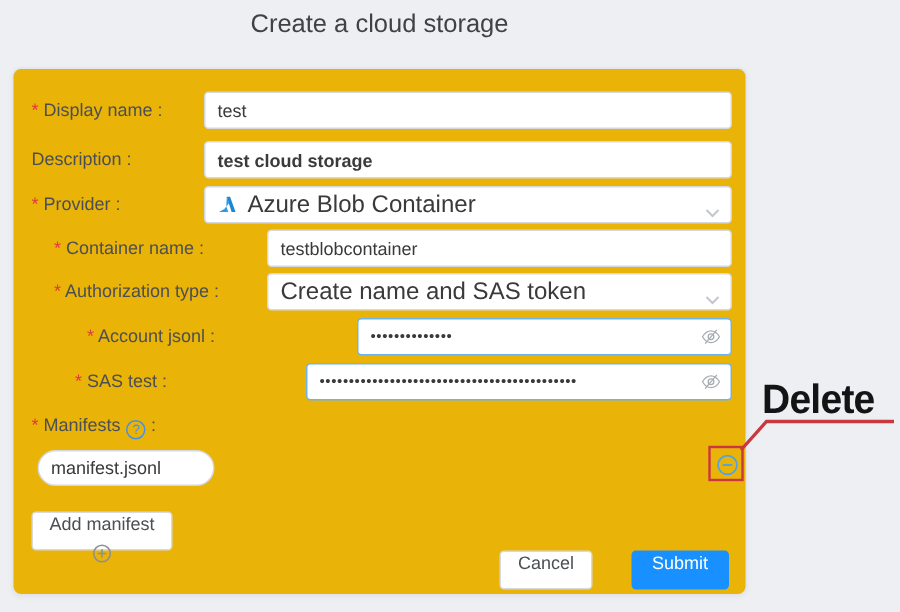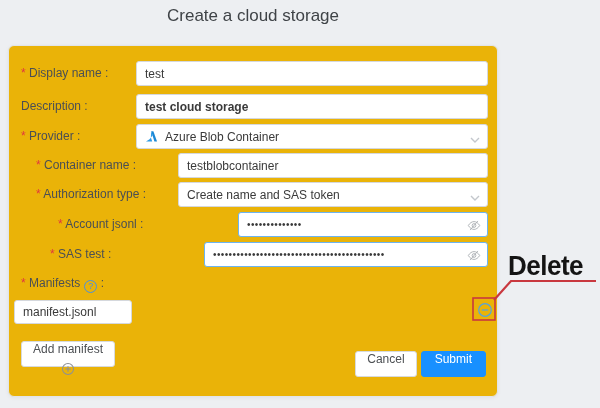--- a/index.html
+++ b/index.html
@@ -27,42 +27,42 @@
   .inp{
     position:absolute;height:25px;box-sizing:border-box;
     border:1px solid #d5d8dd;border-radius:3px;background:#fff;
     font-size:12px;color:#3a3a3a;padding:0 8px;outline:none;
     font-family:"Liberation Sans", sans-serif;
   }
   .sel{
     position:absolute;height:25px;box-sizing:border-box;
     border:1px solid #d5d8dd;border-radius:3px;background:#fff;
     display:flex;align-items:center;padding:0 24px 0 8px;cursor:default;
-    font-size:12px;color:#3a3a3a;
+    font-size:16px;color:#3a3a3a;
   }
   .sel .chev{position:absolute;right:7px;top:8px;}
   .pwd{position:absolute;height:25px;}
   .pwd .inp{left:0;top:0;width:100%;border-color:#6cb4f1;
     font-size:10px;letter-spacing:.4px;padding-right:26px;}
   .pwd .eye{position:absolute;right:7px;top:6px;cursor:pointer;}
   .help{
     display:inline-flex;align-items:center;justify-content:center;
     width:13px;height:13px;border:1px solid #4a90e2;border-radius:50%;
     font-size:9px;color:#4a90e2;vertical-align:-2px;margin-left:4px;cursor:pointer;
     line-height:1;box-sizing:border-box;
   }
   .help::after{content:"?";}
   .minus-btn{position:absolute;left:468px;top:256px;width:16px;height:16px;cursor:pointer;}
   .btn{
     box-sizing:border-box;height:26px;border-radius:3px;border:1px solid #d7dadd;
     background:#fff;color:#4c4f53;font-size:12px;padding:0 11px;cursor:pointer;
     font-family:"Liberation Sans", sans-serif;display:inline-flex;align-items:center;gap:6px;flex-direction:column;
   }
   .add-btn{position:absolute;left:12px;top:295px;}
-  .footer{position:absolute;right:11px;top:305px;display:flex;gap:4px;}
+  .footer{position:absolute;right:11px;top:321px;display:flex;gap:26px;}
   .btn.primary{background:#1890ff;border-color:#1890ff;color:#fff;padding:0 13px;}
   .overlay{position:absolute;left:0;top:0;width:600px;height:408px;pointer-events:none;z-index:5;}
   .delete-label{
     position:absolute;left:508px;top:250px;z-index:6;pointer-events:none;
     font-size:26px;font-weight:700;color:#141414;letter-spacing:-.5px;
     transform:scaleY(1.05);transform-origin:top left;
   }
 </style>
 </head>
 <body>
@@ -127,21 +127,21 @@
           <circle cx="8" cy="8" r="2.3" fill="none" stroke="#a9adb2" stroke-width="1.1"></circle>
           <line x1="3.2" y1="13.6" x2="12.8" y2="2.4" stroke="#a9adb2" stroke-width="1.1"></line>
         </svg>
     </span>
   </div>
 
   <div class="lbl req mf-lbl" style="left:12px;top:225px">
     <span class="txt">Manifests</span><span class="help"></span><span class="colon"></span>
   </div>
 
-  <input class="inp" style="left: 5px; top: 254px; width: 118px; height: 24px;" value="manifest.jsonl">
+  <input class="inp" style="left: 16px; top: 254px; width: 118px; height: 24px; border-radius: 12px;" value="manifest.jsonl">
   <span class="minus-btn">
     <svg width="16" height="16" viewBox="0 0 16 16">
         <circle cx="8" cy="8" r="6.3" fill="none" stroke="#54a3e0" stroke-width="1.2"></circle>
         <line x1="4.8" y1="8" x2="11.2" y2="8" stroke="#54a3e0" stroke-width="1.2"></line>
       </svg>
   </span>
 
   <button class="btn add-btn">
     <span>Add manifest</span>
     <span style="display:inline-flex">

